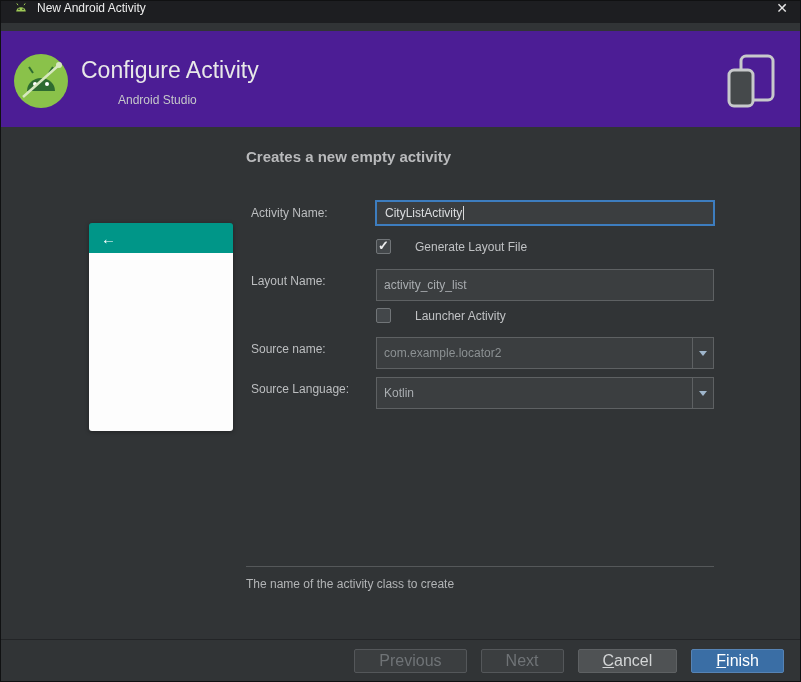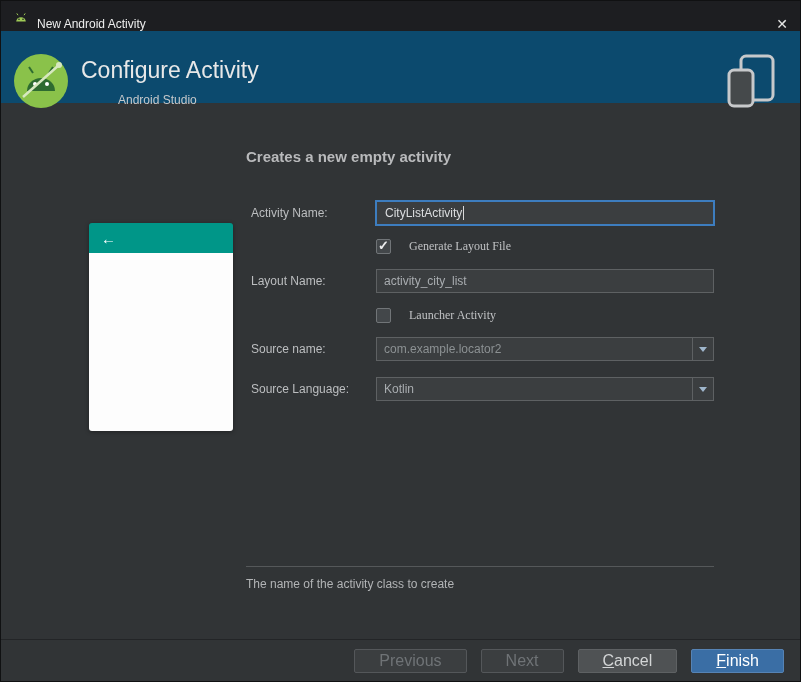--- a/index.html
+++ b/index.html
@@ -6,52 +6,52 @@
     --accent-teal:#009688;
     --focus-blue:#3d7dbf;
     --finish-blue:#3a6ea5;
   }
   *{box-sizing:border-box;margin:0;padding:0;}
   html,body{width:801px;height:682px;background:#202124;}
   body{font-family:"Liberation Sans",sans-serif;}
   .window{position:relative;width:801px;height:682px;background:#313436;border:1px solid #101112;overflow:hidden;}
 
   
-  .titlebar{position:absolute;left:0;top:0;width:100%;height:30px;background:#1d1e21;display:flex;align-items:flex-end;padding:0 12px;gap:8px;}
+  .titlebar{position:absolute;left:0;top:0;width:100%;height:22px;background:#1d1e21;display:flex;align-items:flex-start;padding:0 12px;gap:8px;}
   .titlebar .title{color:#ededed;font-size:12px;}
   .titlebar .close{margin-left:auto;color:#e6e6e6;font-size:14px;line-height:14px;background:none;border:none;cursor:pointer;font-family:inherit;}
 
   
-  .header{position:absolute;left:0;top:30px;width:100%;height:72px;background:#0c4a6e;}
+  .header{position:absolute;left:0;top:30px;width:100%;height:96px;background:#4c1d95;}
   .logo{position:absolute;left:12px;top:22px;width:56px;height:56px;}
   .header-title{position:absolute;left:80px;top:26px;font-size:23px;color:#e8e8e8;font-weight:400;}
   .header-subtitle{position:absolute;left:82px;top:62px;font-size:12px;color:#c6c8ca;margin-left:35px;}
   .device-icon{position:absolute;right:22px;top:22px;}
 
   
   .content{position:absolute;left:0;top:130px;width:100%;height:510px;background:#313436;}
   .form-heading{position:absolute;left:245px;top:17px;font-size:15px;font-weight:bold;color:#b9babc;}
 
   .preview{position:absolute;left:88px;top:92px;width:144px;height:208px;border-radius:3px;overflow:hidden;box-shadow:0 1px 4px rgba(0,0,0,.35);}
   .preview-appbar{height:30px;background:var(--accent-teal,#009688);display:flex;align-items:center;padding-left:12px;color:#fff;font-size:15px;}
   .preview-body{height:178px;background:#fdfdfd;}
 
   .field-label{position:absolute;left:250px;font-size:12px;color:#bcbec0;}
-  .text-field{position:absolute;left:375px;width:338px;height:24px;background:#3b3e40;border:1px solid #5e6163;display:flex;align-items:center;padding:0 7px;font-size:12px;}
+  .text-field{position:absolute;left:375px;width:338px;height:32px;background:#3b3e40;border:1px solid #5e6163;display:flex;align-items:center;padding:0 7px;font-size:12px;}
   .text-field.focused{border:1px solid var(--focus-blue,#3d7dbf);box-shadow:0 0 0 1px var(--focus-blue,#3d7dbf);height:24px;padding-left:8px;}
   .val-bright{color:#dcdee0;}
   .val-mid{color:#a9adb0;}
   .val-dim{color:#8c9193;}
   .caret{display:inline-block;width:1px;height:14px;background:#d8d8d8;margin-left:1px;}
 
   .combo{padding-right:16px;position:absolute;}
   .combo .arrow-btn{position:absolute;right:0;top:0;width:21px;height:100%;border-left:1px solid #5e6163;display:flex;align-items:center;justify-content:center;}
   .combo .arrow{width:0;height:0;border-left:4px solid transparent;border-right:4px solid transparent;border-top:5px solid #9fb6cc;}
 
-  .check-row{position:absolute;left:375px;display:flex;align-items:center;gap:18px;font-family:Liberation Serif, serif;}
+  .check-row{position:absolute;left:375px;display:flex;align-items:center;gap:24px;}
   .checkbox{width:15px;height:15px;background:#43474a;border:1px solid #717578;border-radius:2px;position:relative;flex:0 0 auto;}
   .checkbox.checked::after{content:"✓";position:absolute;left:1px;top:-2px;color:#ecedee;font-size:13px;font-weight:bold;}
   .check-label{font-size:12px;color:#c0c2c4;}
 
   .separator{position:absolute;left:245px;top:435px;width:468px;height:1px;background:#55585a;}
   .helper-text{position:absolute;left:245px;top:446px;font-size:12px;color:#b2b4b6;}
 
   
   .footer{position:absolute;left:0;bottom:0;width:100%;height:42px;background:#313436;border-top:1px solid #232527;display:flex;align-items:center;justify-content:flex-end;gap:14px;padding-right:16px;}
   .btn{height:24px;min-width:70px;font-size:16px;font-family:inherit;border-radius:2px;cursor:pointer;padding:0 24px;}

